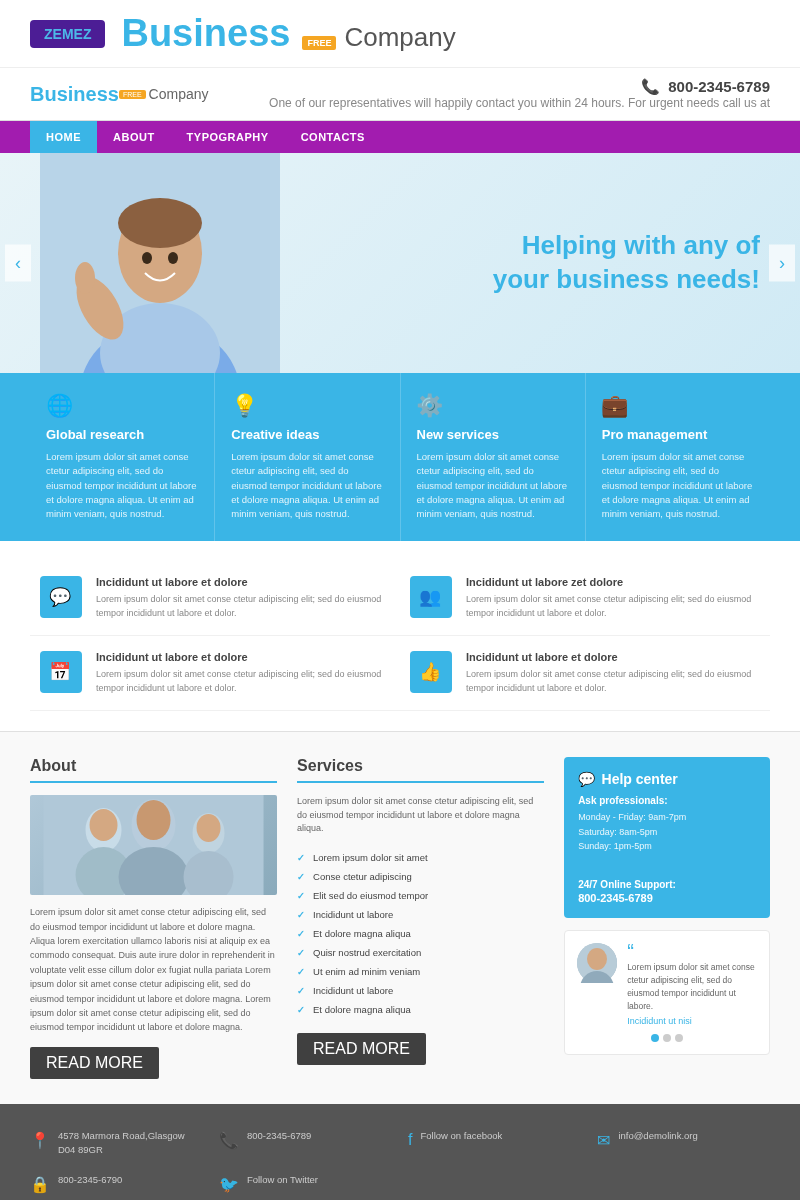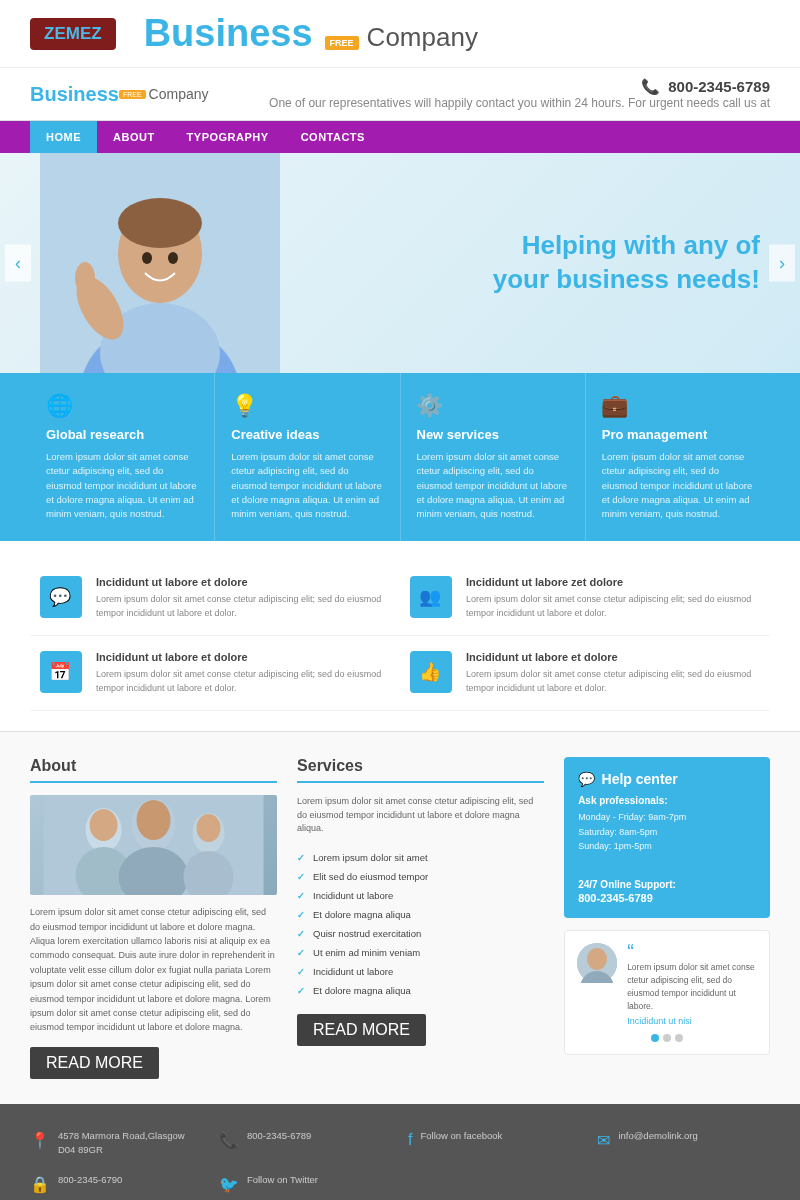--- a/index.html
+++ b/index.html
@@ -7,27 +7,27 @@
 
     
     .top-brand-bar {
       background: #fff;
       display: flex;
       align-items: center;
       padding: 12px 30px;
       border-bottom: 1px solid #eee;
     }
     .zemez-logo {
-      background: #7f1d1d;
-      color: #fff;
-      font-size: 17px;
+      background: #4c1d95;
+      color: #fff;
+      font-size: 14px;
       font-weight: bold;
       padding: 6px 14px;
       border-radius: 4px;
-      margin-right: 28px;
+      margin-right: 16px;
     }
     .zemez-logo span { color: #4cb8e8; }
     .brand-title {
       font-size: 38px;
       font-weight: bold;
       color: #3ab5e6;
       margin-right: 8px;
     }
     .brand-free-badge {
       background: #f5a623;
@@ -493,20 +493,21 @@
     </div>
     <p class="about-text">Lorem ipsum dolor sit amet conse ctetur adipiscing elit, sed do eiusmod tempor incididunt ut labore et dolore magna. Aliqua lorem exercitation ullamco laboris nisi at aliquip ex ea commodo consequat. Duis aute irure dolor in reprehenderit in voluptate velit esse cillum dolor ex fugiat nulla pariata Lorem ipsum dolor sit amet conse ctetur adipiscing elit, sed do eiusmod tempor incididunt ut labore et dolore magna. Lorem ipsum dolor sit amet conse ctetur adipiscing elit, sed do eiusmod tempor incididunt ut labore et dolore magna.</p>
     <button class="read-more-btn">READ MORE</button>
   </div>
 
   <div class="services-col">
     <div class="section-title">Services</div>
     <p class="services-intro">Lorem ipsum dolor sit amet conse ctetur adipiscing elit, sed do eiusmod tempor incididunt ut labore et dolore magna aliqua.</p>
     <ul class="services-list">
       <li>Lorem ipsum dolor sit amet</li>
+      <li>Conse ctetur adipiscing</li>
       <li>Elit sed do eiusmod tempor</li>
       <li>Incididunt ut labore</li>
       <li>Et dolore magna aliqua</li>
       <li>Quisr nostrud exercitation</li>
       <li>Ut enim ad minim veniam</li>
       <li>Incididunt ut labore</li>
       <li>Et dolore magna aliqua</li>
     </ul>
     <button class="read-more-btn">READ MORE</button>
   </div>

